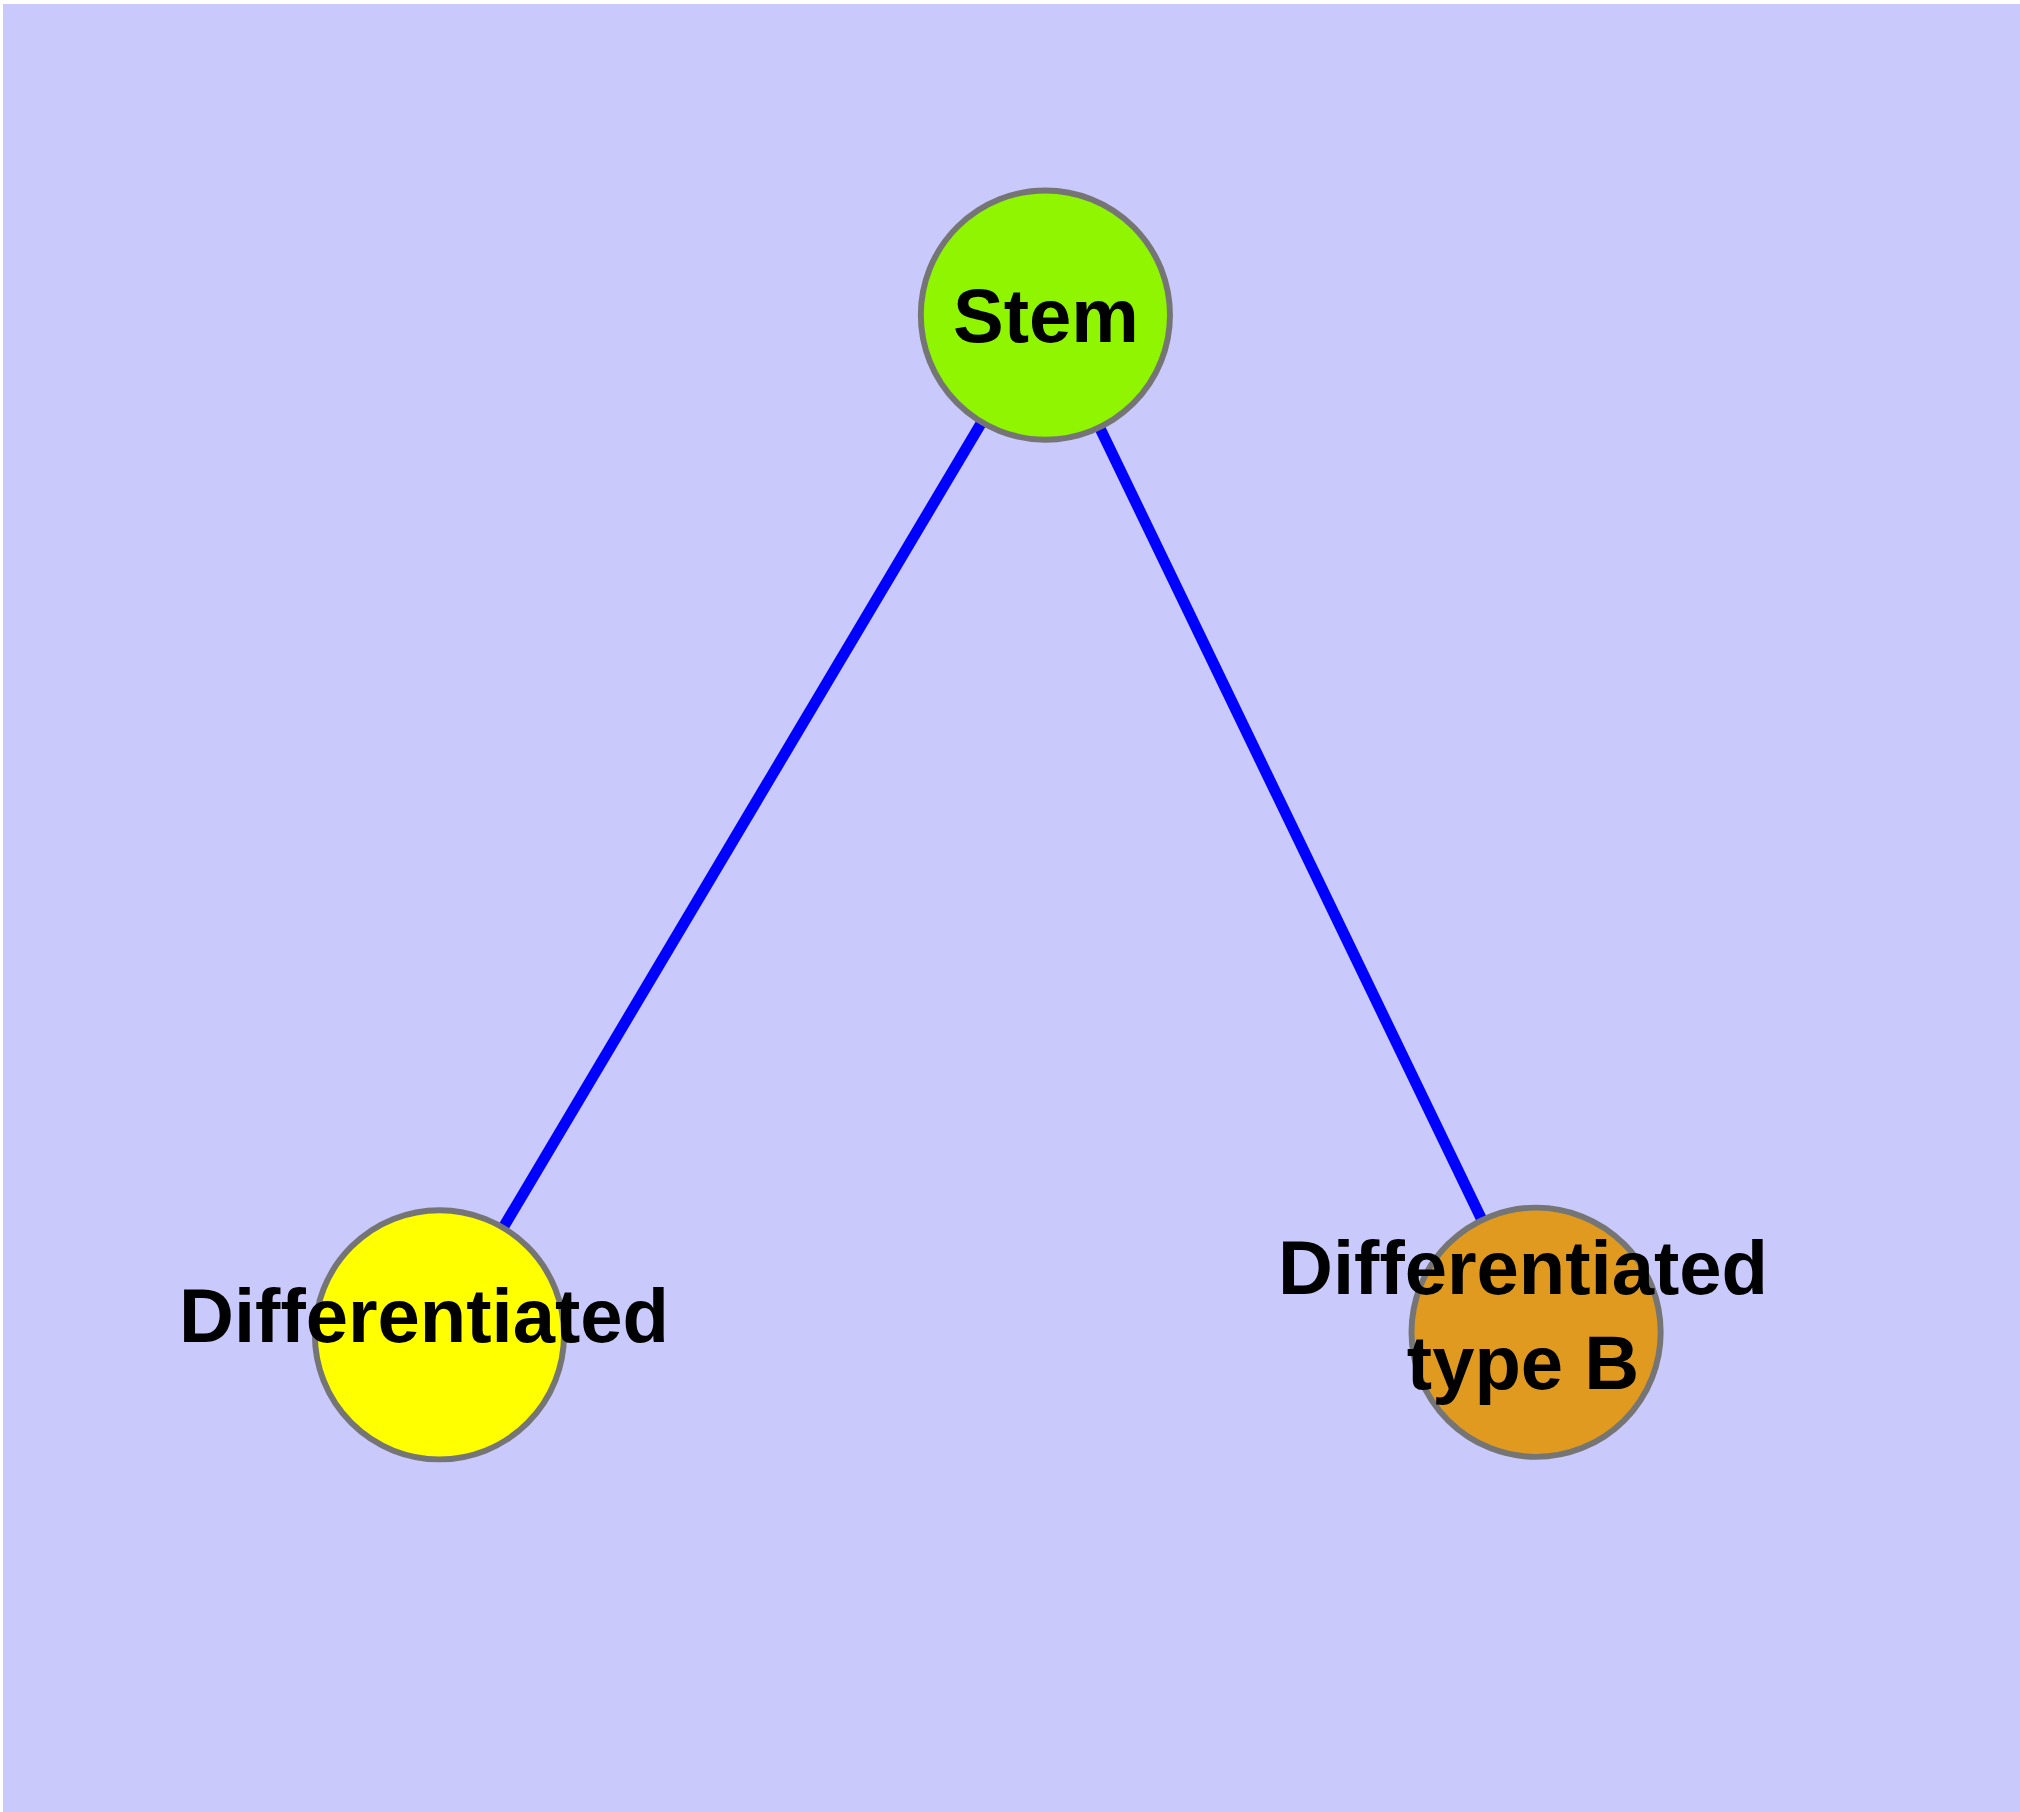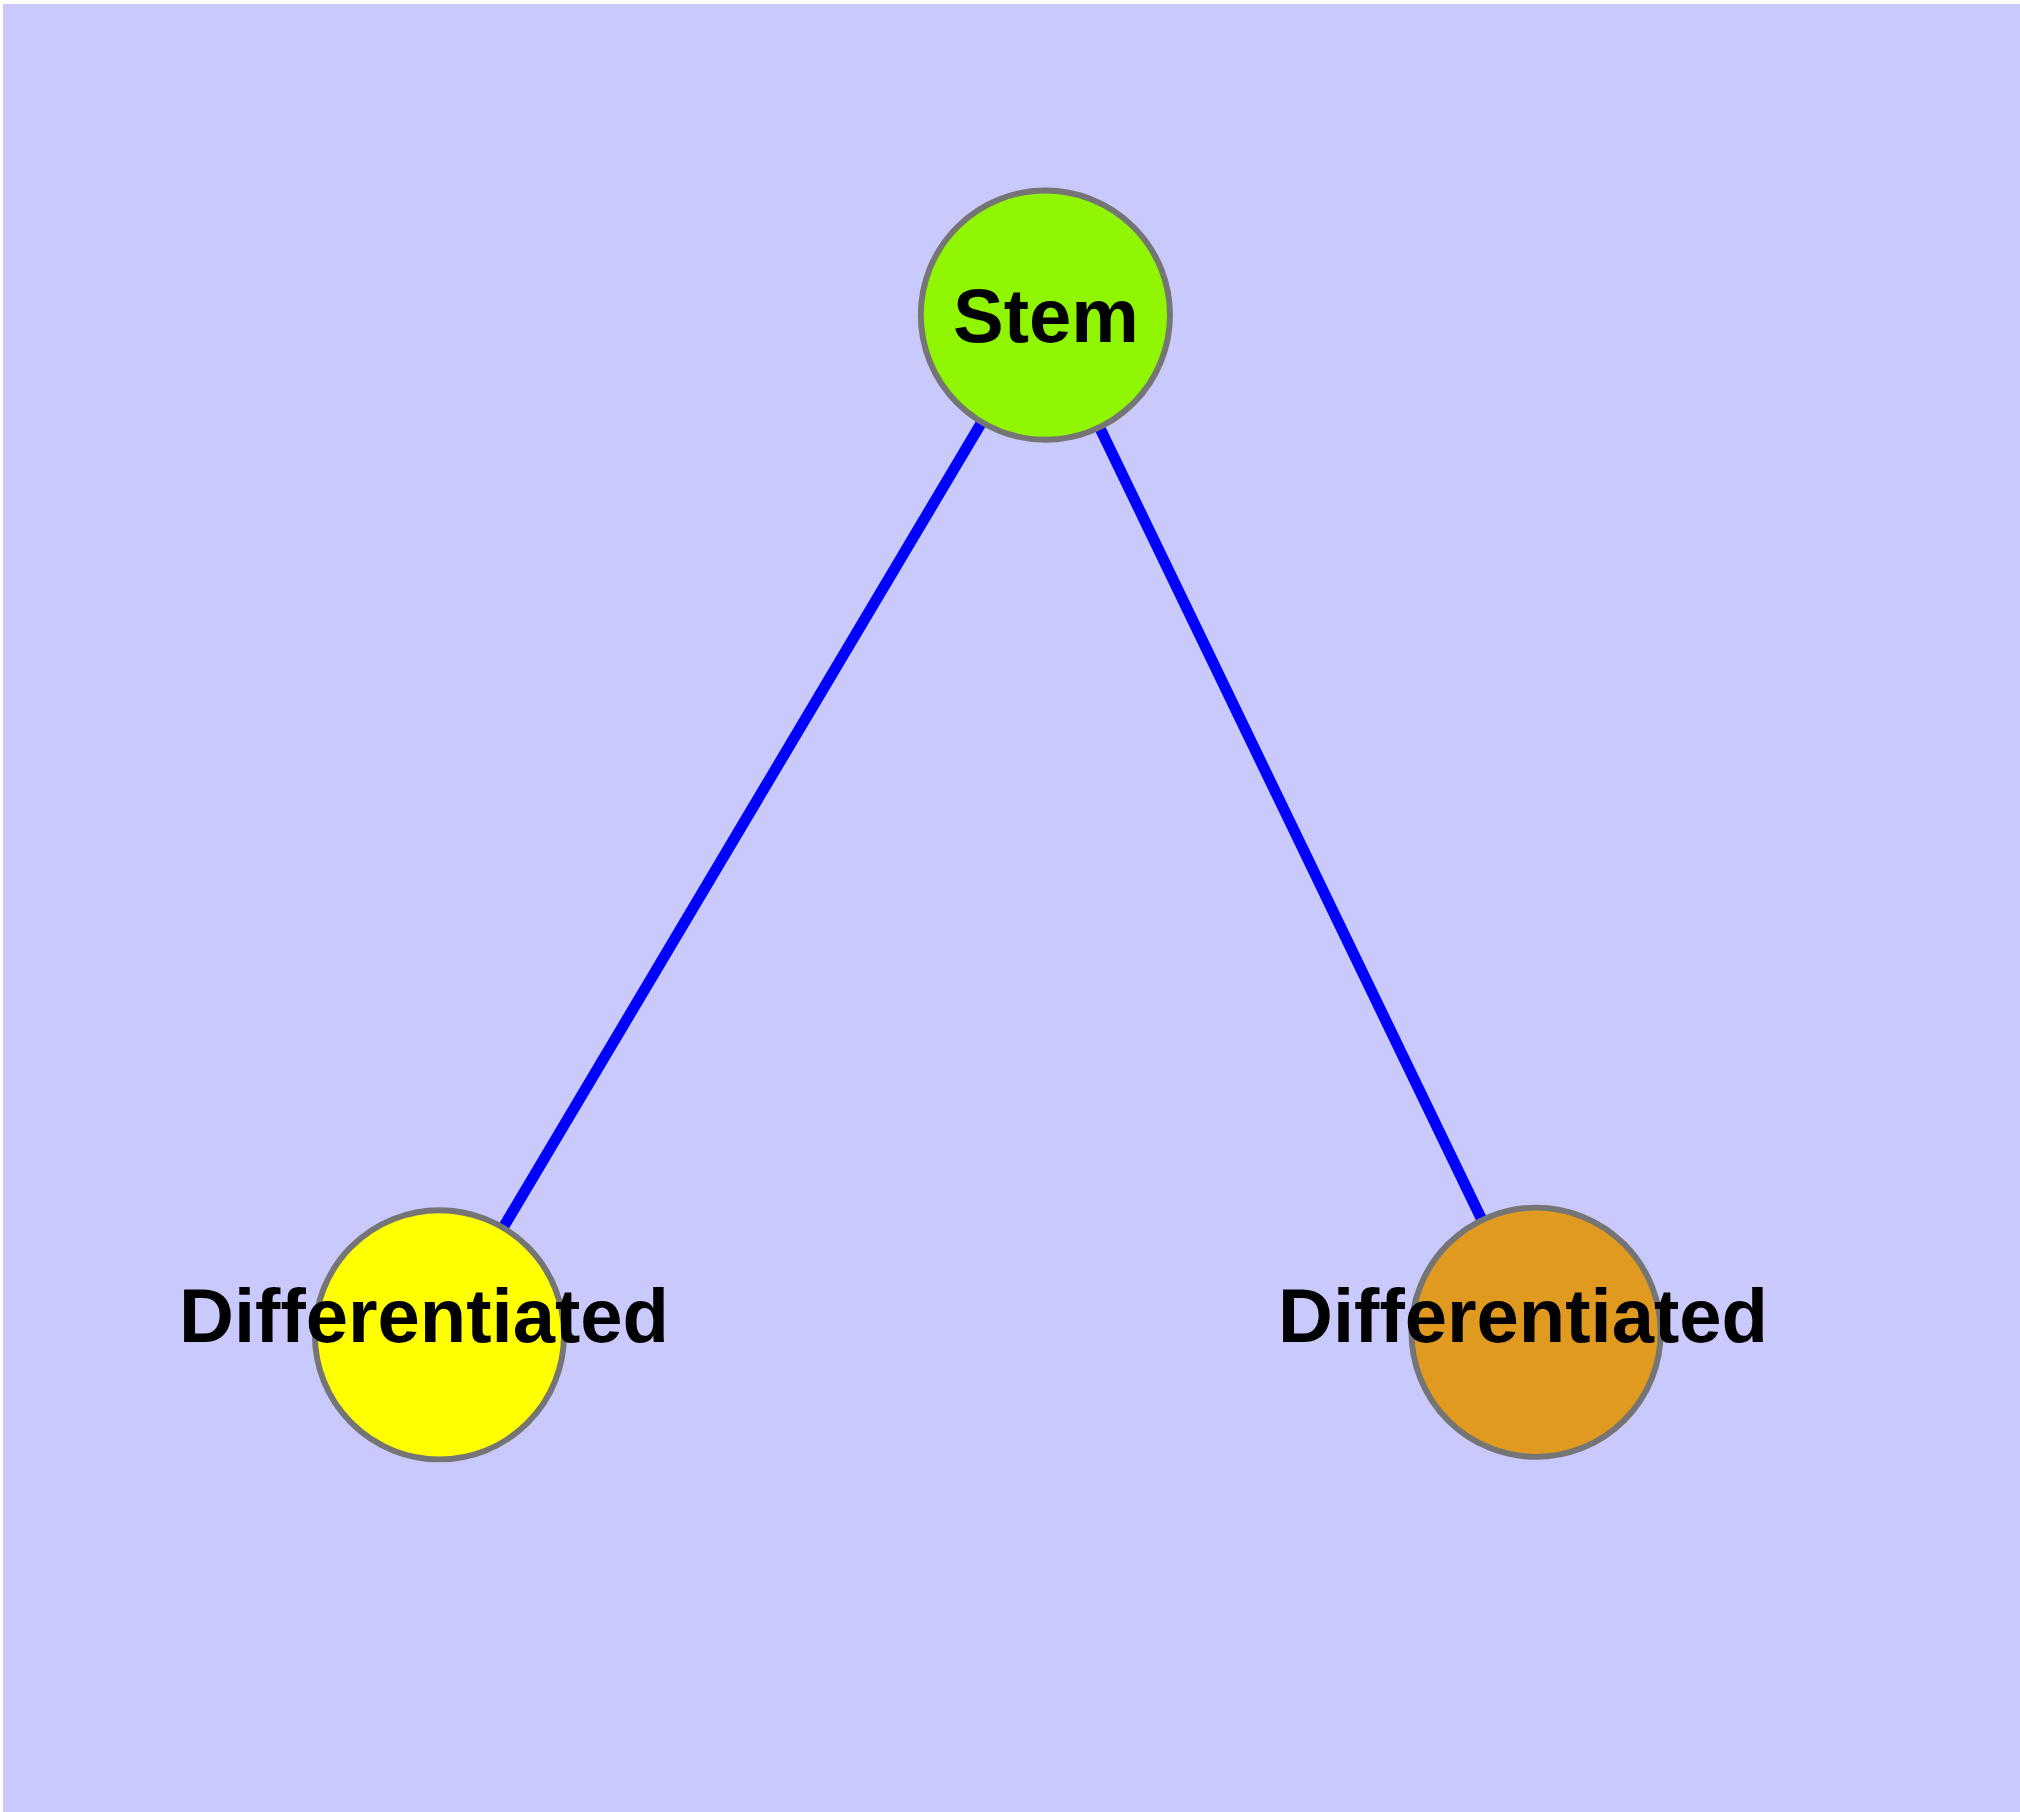--- a/index.html
+++ b/index.html
@@ -59,16 +59,17 @@
   <div class="node-label" style="left:1046px; top:315px;">
     <span>Stem</span>
   </div>
 
   <div class="node-label" style="left:424px; top:1315px;">
     <span>Differentiated</span>
   </div>
 
   <div class="node-label" style="left:1523px; top:1315px;">
     <span>Differentiated</span>
+    <span>type B</span>
   </div>
 
 </div>
 
 
 </body></html>

